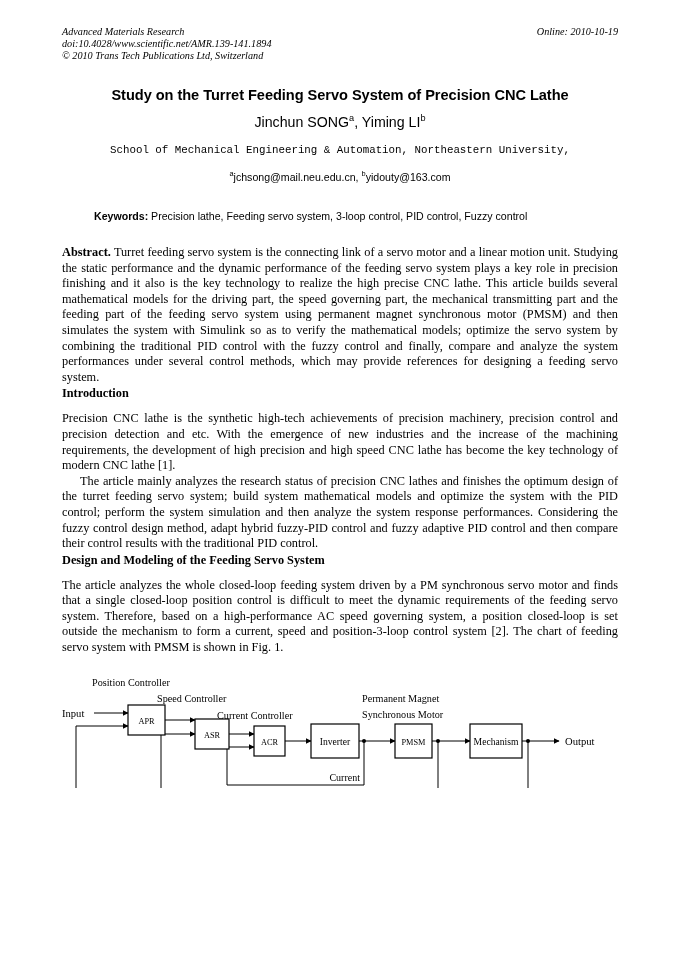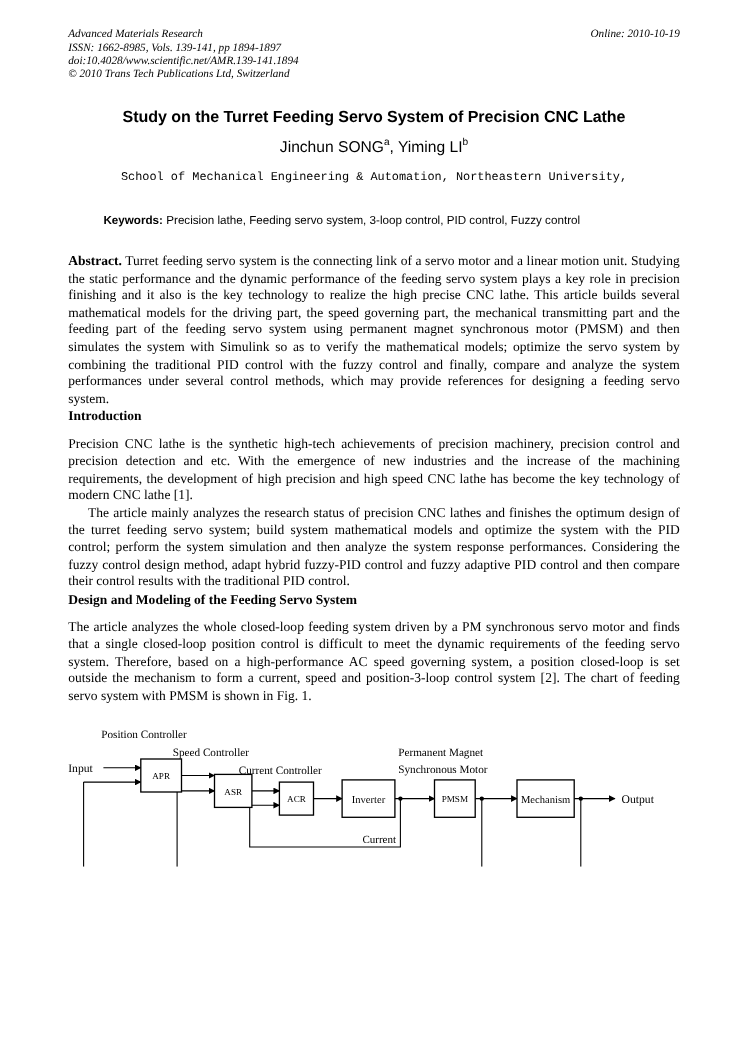--- a/index.html
+++ b/index.html
@@ -140,36 +140,38 @@
   .fb-label { font-family: "Liberation Serif", serif; font-size: 10.0px; fill: #000; }
 </style>
 </head>
 <body>
 
 <div class="page">
   <div class="content">
 
     <div class="masthead">
       <span class="masthead-line">Advanced Materials Research</span>
-      <span class="masthead-line">ISSN: 1662-8985, Vols. 139-141, pp 1894-1897</span>
       <span class="masthead-line">doi:10.4028/www.scientific.net/AMR.139-141.1894</span>
       <span class="masthead-line">© 2010 Trans Tech Publications Ltd, Switzerland</span>
       <span class="masthead-online">Online: 2010-10-19</span>
     </div>
 
     <div class="title">Study on the Turret Feeding Servo System of Precision CNC Lathe</div>
 
     <div class="authors">
       <span>Jinchun SONG</span><sup>a</sup><span>, </span><span>Yiming LI</span><sup>b</sup>
     </div>
 
     <div class="affiliation">
       <div>School of Mechanical Engineering &amp; Automation, Northeastern University,</div>
     </div>
 
+    <div class="emails">
+      <sup>a</sup><span>jchsong@mail.neu.edu.cn</span><span>, </span><sup>b</sup><span>yidouty@163.com</span>
+    </div>
 
     <div class="keywords">
       <b>Keywords:</b><span> Precision lathe, Feeding servo system, 3-loop control, PID control, Fuzzy control</span>
     </div>
 
     <div class="abstract">
       <b>Abstract.</b><span> Turret feeding servo system is the connecting link of a servo motor and a linear motion unit. Studying the static performance and the dynamic performance of the feeding servo system plays a key role in precision finishing and it also is the key technology to realize the high precise CNC lathe. This article builds several mathematical models for the driving part, the speed governing part, the mechanical transmitting part and the feeding part of the feeding servo system using permanent magnet synchronous motor (PMSM) and then simulates the system with Simulink so as to verify the mathematical models; optimize the servo system by combining the traditional PID control with the fuzzy control and finally, compare and analyze the system performances under several control methods, which may provide references for designing a feeding servo system.</span>
     </div>
 
     <div class="section-head">Introduction</div>

